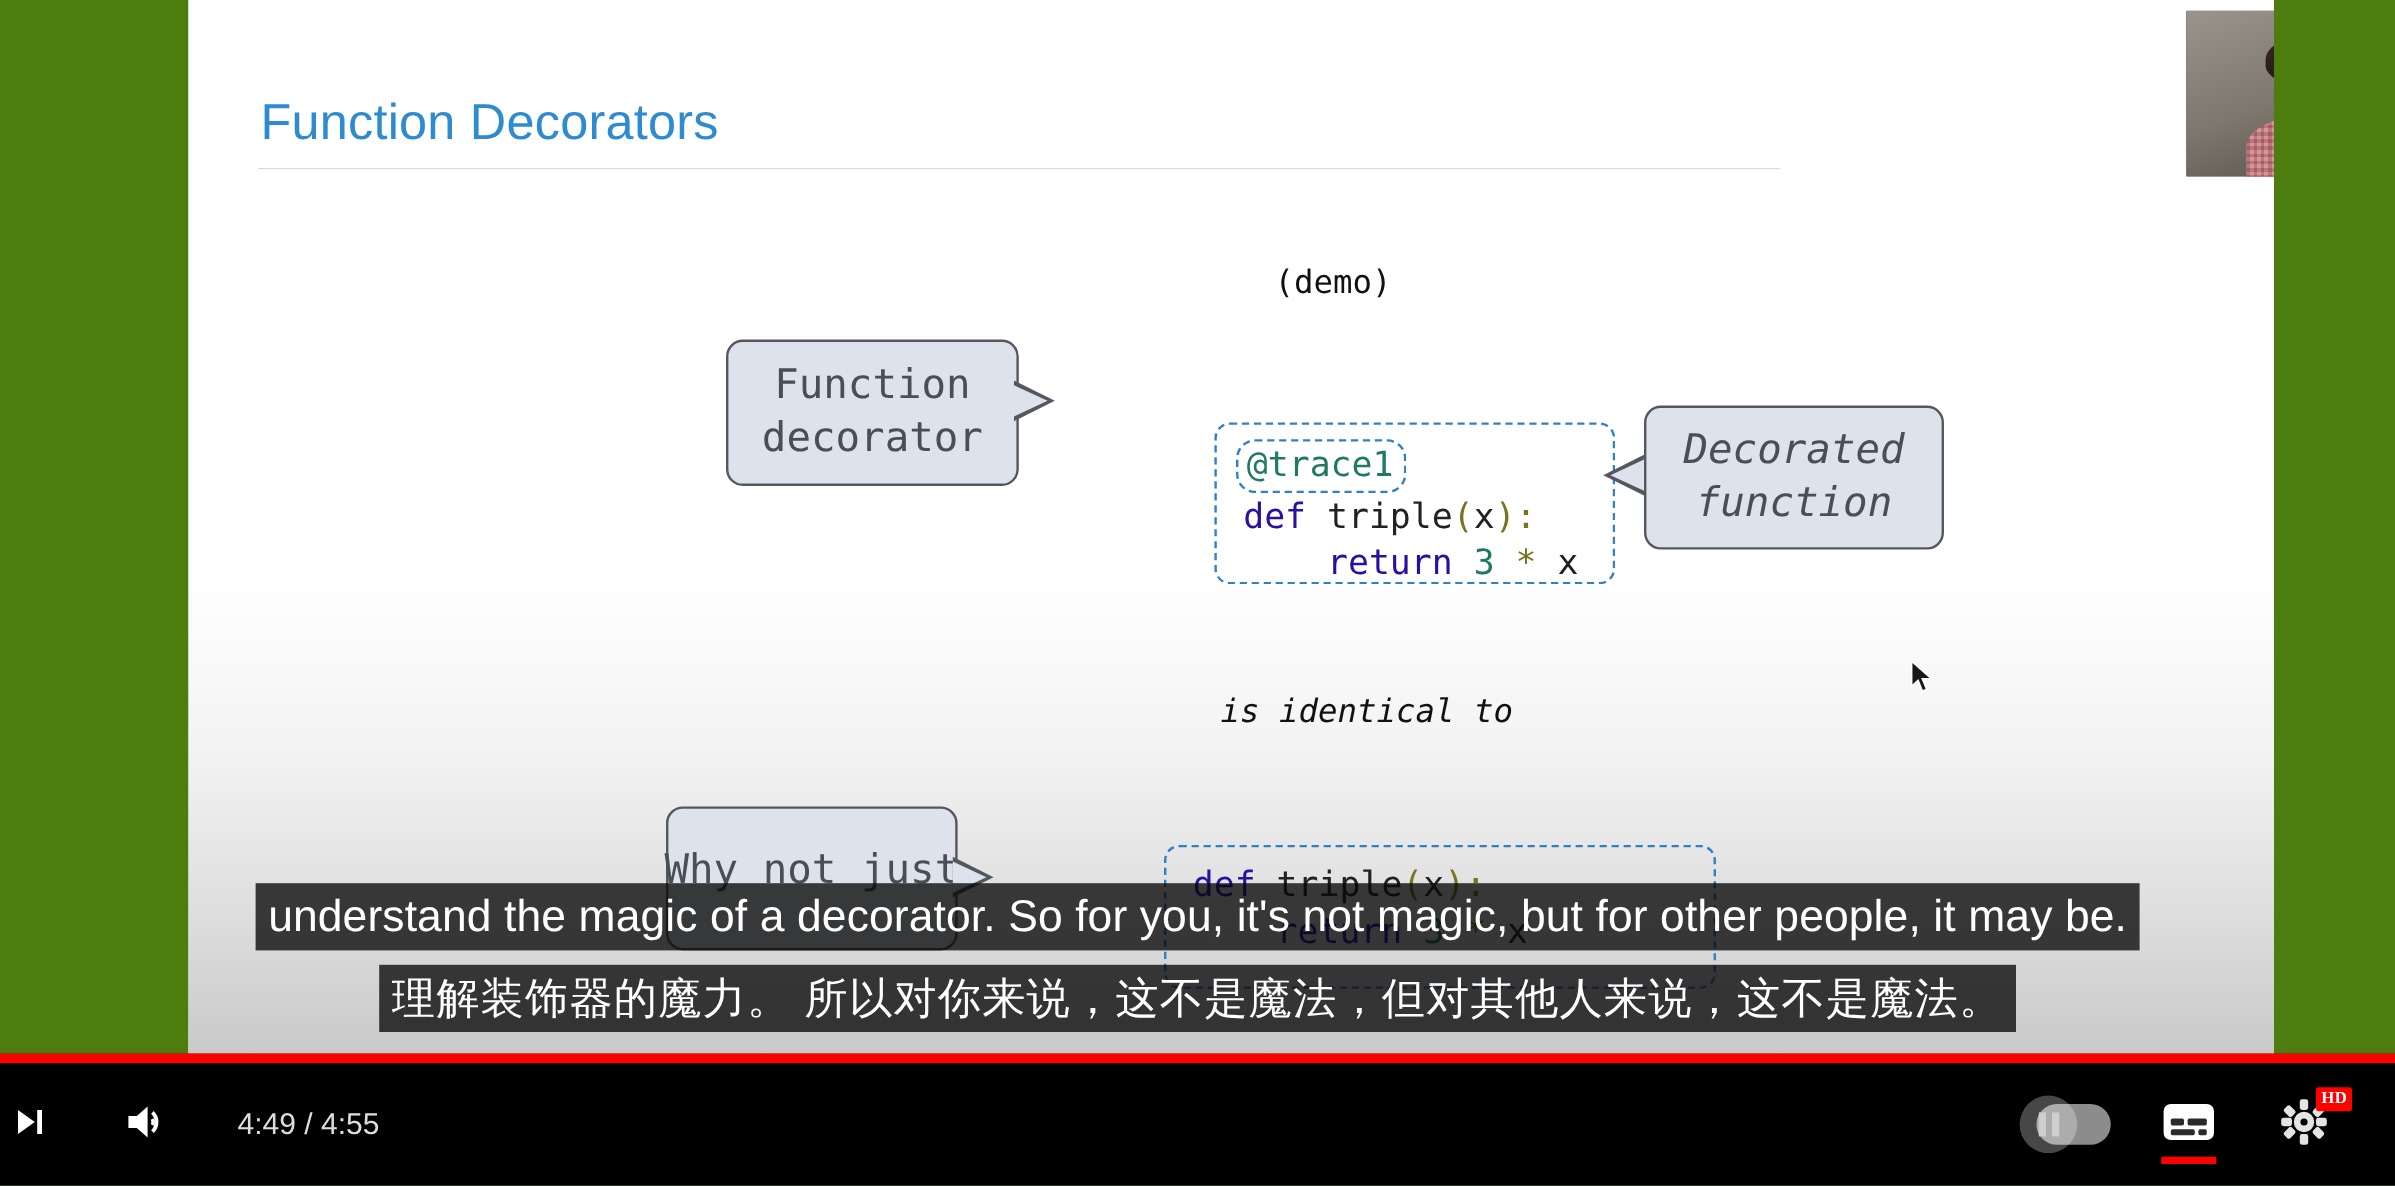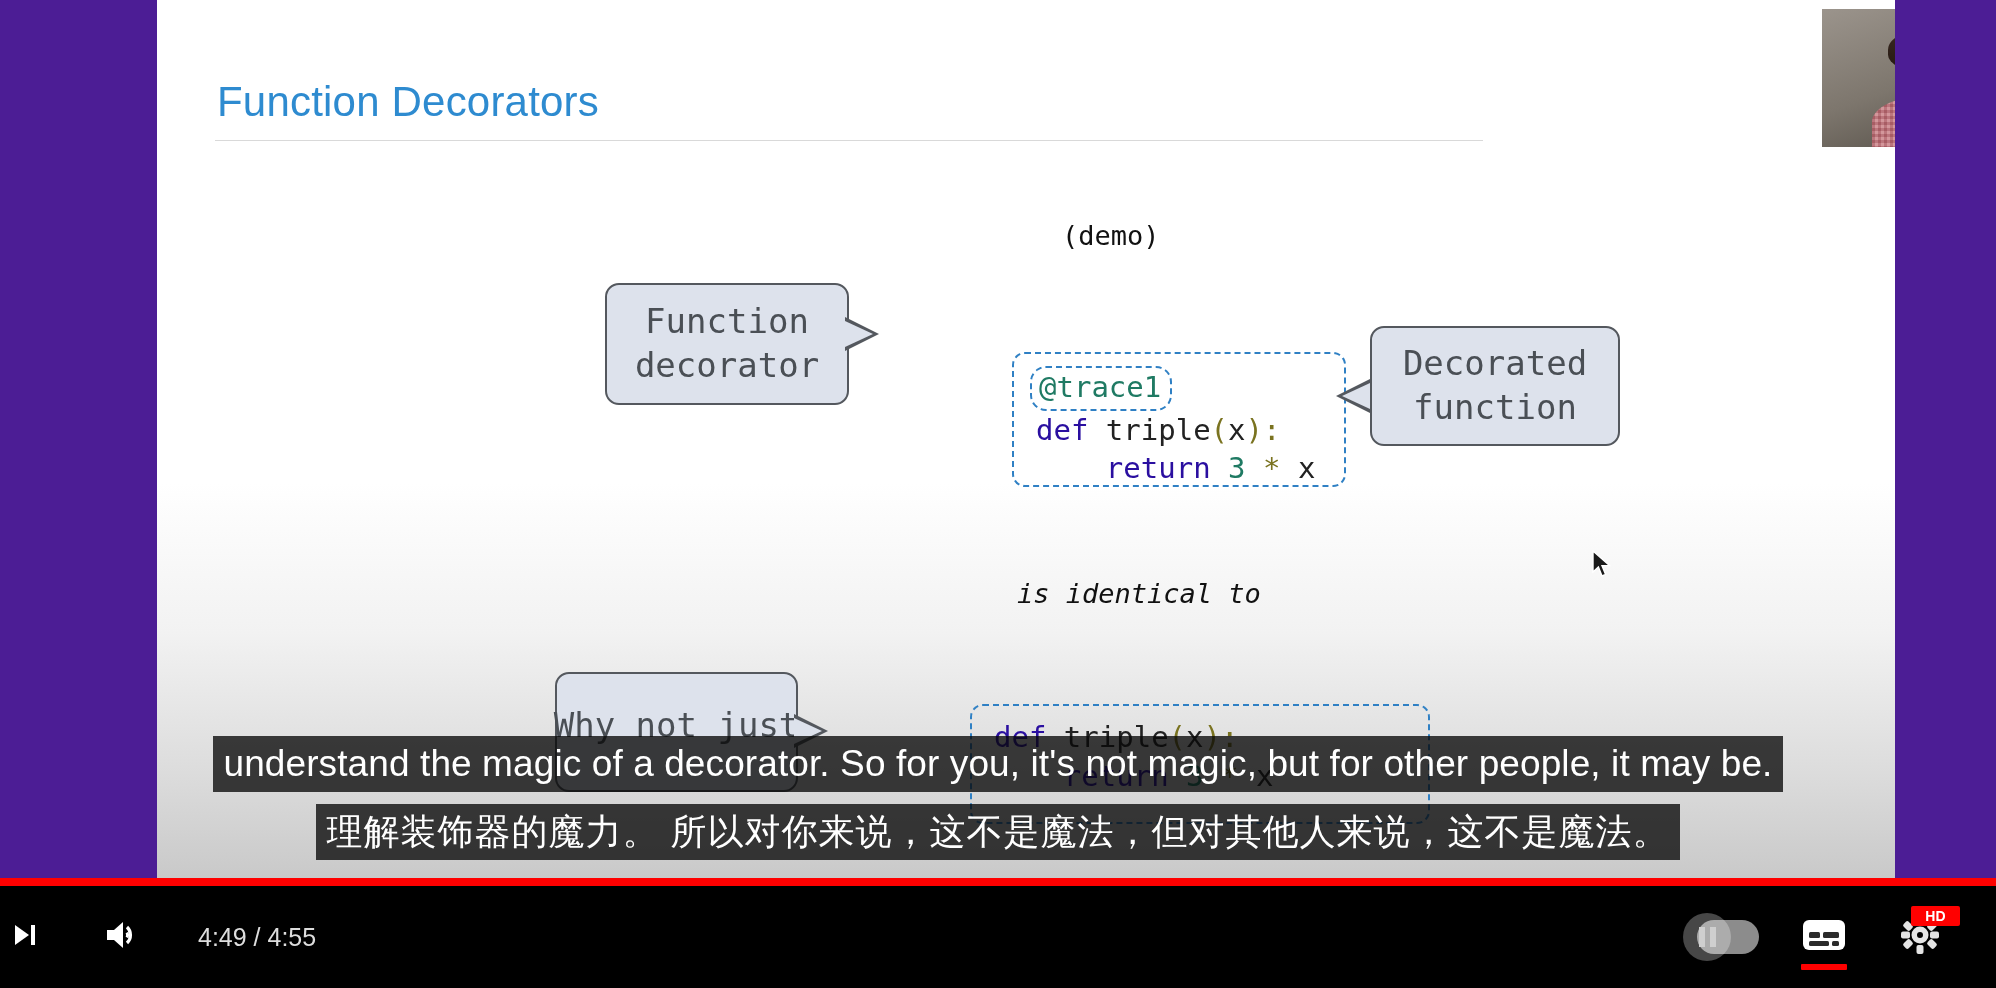--- a/index.html
+++ b/index.html
@@ -5,21 +5,21 @@
   html, body {
     margin: 0; padding: 0;
     background: #000;
     width: 1996px; height: 988px;
     overflow: hidden;
     font-family: "Liberation Sans", sans-serif;
   }
   #player {
     position: relative;
     width: 1996px; height: 988px;
-    background: #4c1d95;
+    background: #4d7c0f;
     overflow: hidden;
   }
 
   
   #stage {
     position: absolute;
     left: 157px; top: 0px;
     width: 1738px; height: 878px;
     background: #ffffff;
     overflow: hidden;
@@ -108,22 +108,22 @@
     border-top: 13px solid transparent;
     border-bottom: 13px solid transparent;
     border-right: 28px solid #dde2ec;
   }
 
   #callout-decorator {
     left: 448px; top: 283px;
     width: 240px; height: 118px;
   }
   #callout-decorated {
-    left: 1213px; top: 326px;
-    width: 246px; height: 116px;
+    left: 1213px; top: 338px;
+    width: 246px; height: 116px; font-style: italic;
   }
   #callout-whynotjust {
     left: 398px; top: 672px;
     width: 239px; height: 116px;
   }
 
   
   .codebox {
     position: absolute;
     border: 2px dashed #2f80c4;
@@ -262,23 +262,24 @@
     border-radius: 1px;
   }
   .hd-badge {
     position: absolute;
     top: 20px; right: 8px;
     background: #ff0000;
     color: #fff;
     font-size: 14px;
     font-weight: bold;
     line-height: 1;
-    padding: 3px 14px;
+    padding: 3px 4px;
     border-radius: 2px;
     letter-spacing: 0.3px;
+    font-family: Liberation Serif, serif;
   }
   .toggle-track {
     width: 62px; height: 34px;
     border-radius: 17px;
     background: rgba(255,255,255,0.55);
     position: relative;
   }
   .toggle-knob {
     position: absolute;
     left: -14px; top: -7px;

